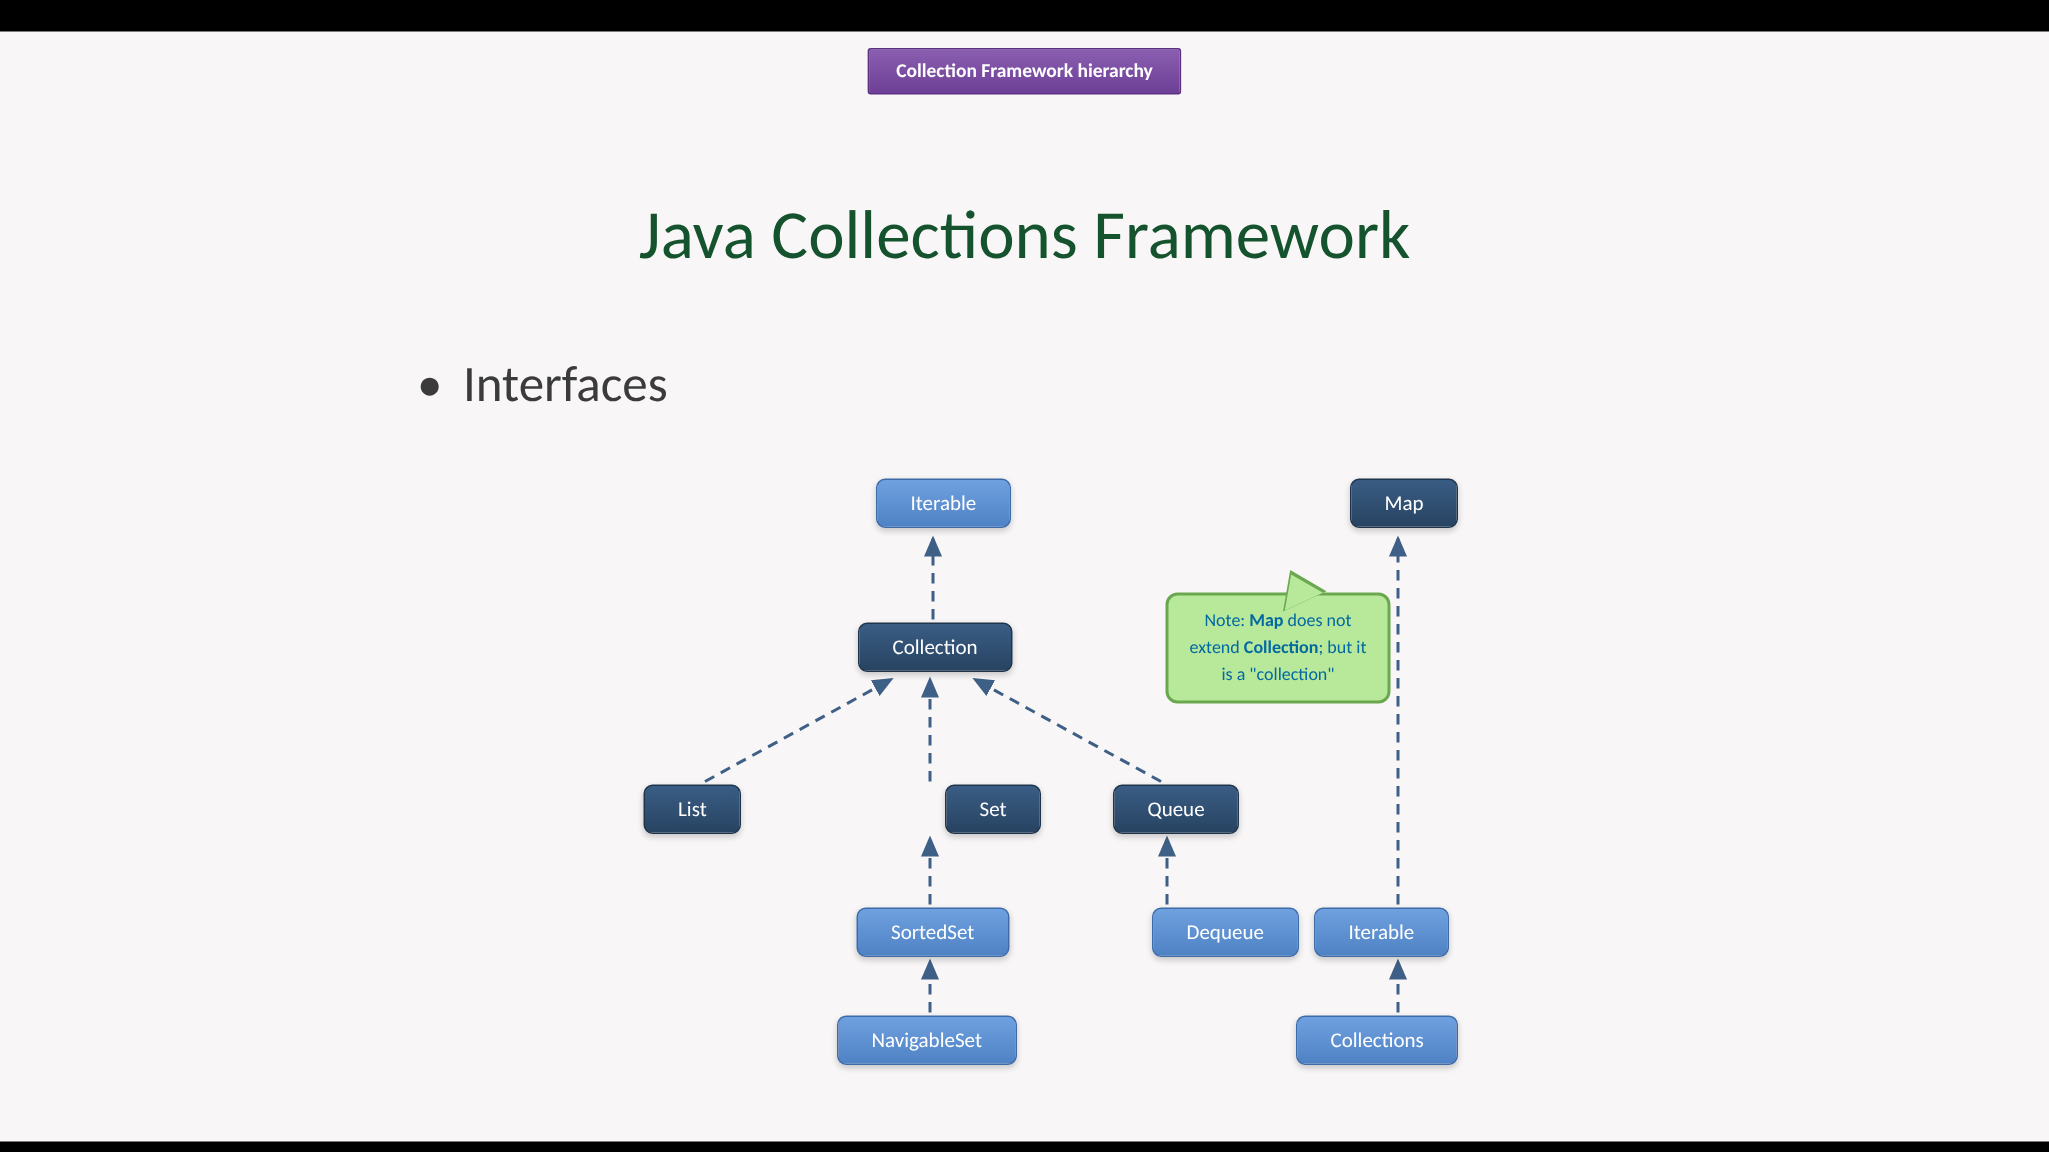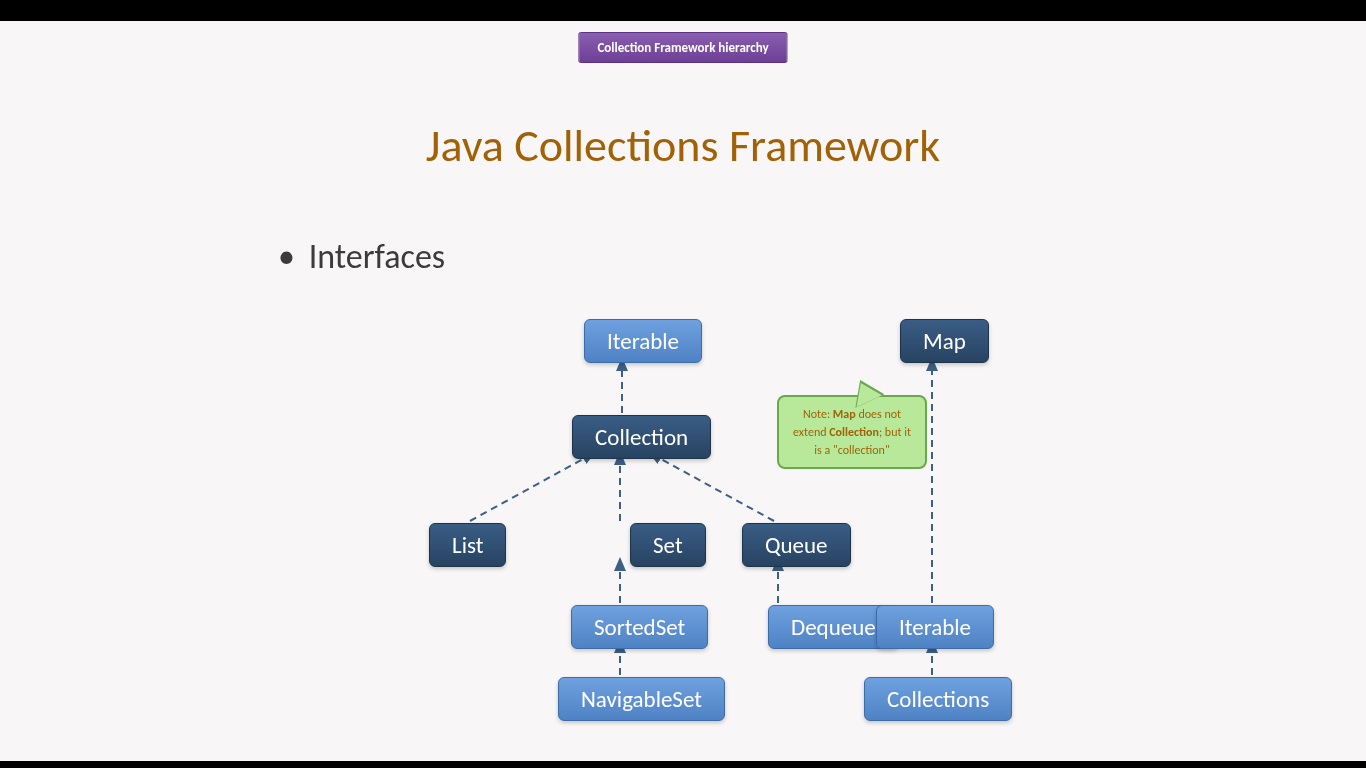--- a/index.html
+++ b/index.html
@@ -28,26 +28,26 @@
     background: linear-gradient(to bottom, #8a5eb0, #6d3f96);
     color: #fff;
     font-weight: bold;
     font-size: 13px;
     padding: 7px 18px;
     border: 1px solid #5c3184;
     border-radius: 2px;
   }
   .main-title {
     position: absolute;
-    top: 96px;
+    top: 108px;
     width: 100%;
     text-align: center;
     font-size: 46px;
     font-weight: 400;
-    color: #a16207;
+    color: #14532d;
   }
   .bullet {
     position: absolute;
     top: 215px;
     left: 300px;
     font-size: 34px;
     color: #3b3b3b;
   }
   .bullet::before {
     content: "• ";
@@ -58,39 +58,39 @@
     position: absolute;
     top: 280px;
     left: 0;
     width: 1366px;
     height: 460px;
   }
   .node {
     position: absolute;
     background: linear-gradient(to bottom, #3a5d85, #274361);
     color: #fff;
-    font-size: 23px;
+    font-size: 14px;
     padding: 7px 22px;
     border-radius: 6px;
     border: 1px solid #1f344b;
     text-align: center;
     box-shadow: 0 2px 4px rgba(0,0,0,0.2);
   }
   .node.light {
     background: linear-gradient(to bottom, #6fa1e0, #4f82c4);
     border: 1px solid #3d6ba8;
   }
   .callout {
     position: absolute;
     background: #b8e99b;
     border: 2px solid #6aa84f;
     border-radius: 8px;
     padding: 8px 10px;
     font-size: 12px;
-    color: #a16207;
+    color: #0369a1;
     text-align: center;
     line-height: 1.5;
     width: 150px;
   }
   .callout-tail {
     position: absolute;
     width: 0; height: 0;
     border-left: 14px solid transparent;
     border-right: 14px solid transparent;
     border-bottom: 20px solid #b8e99b;

